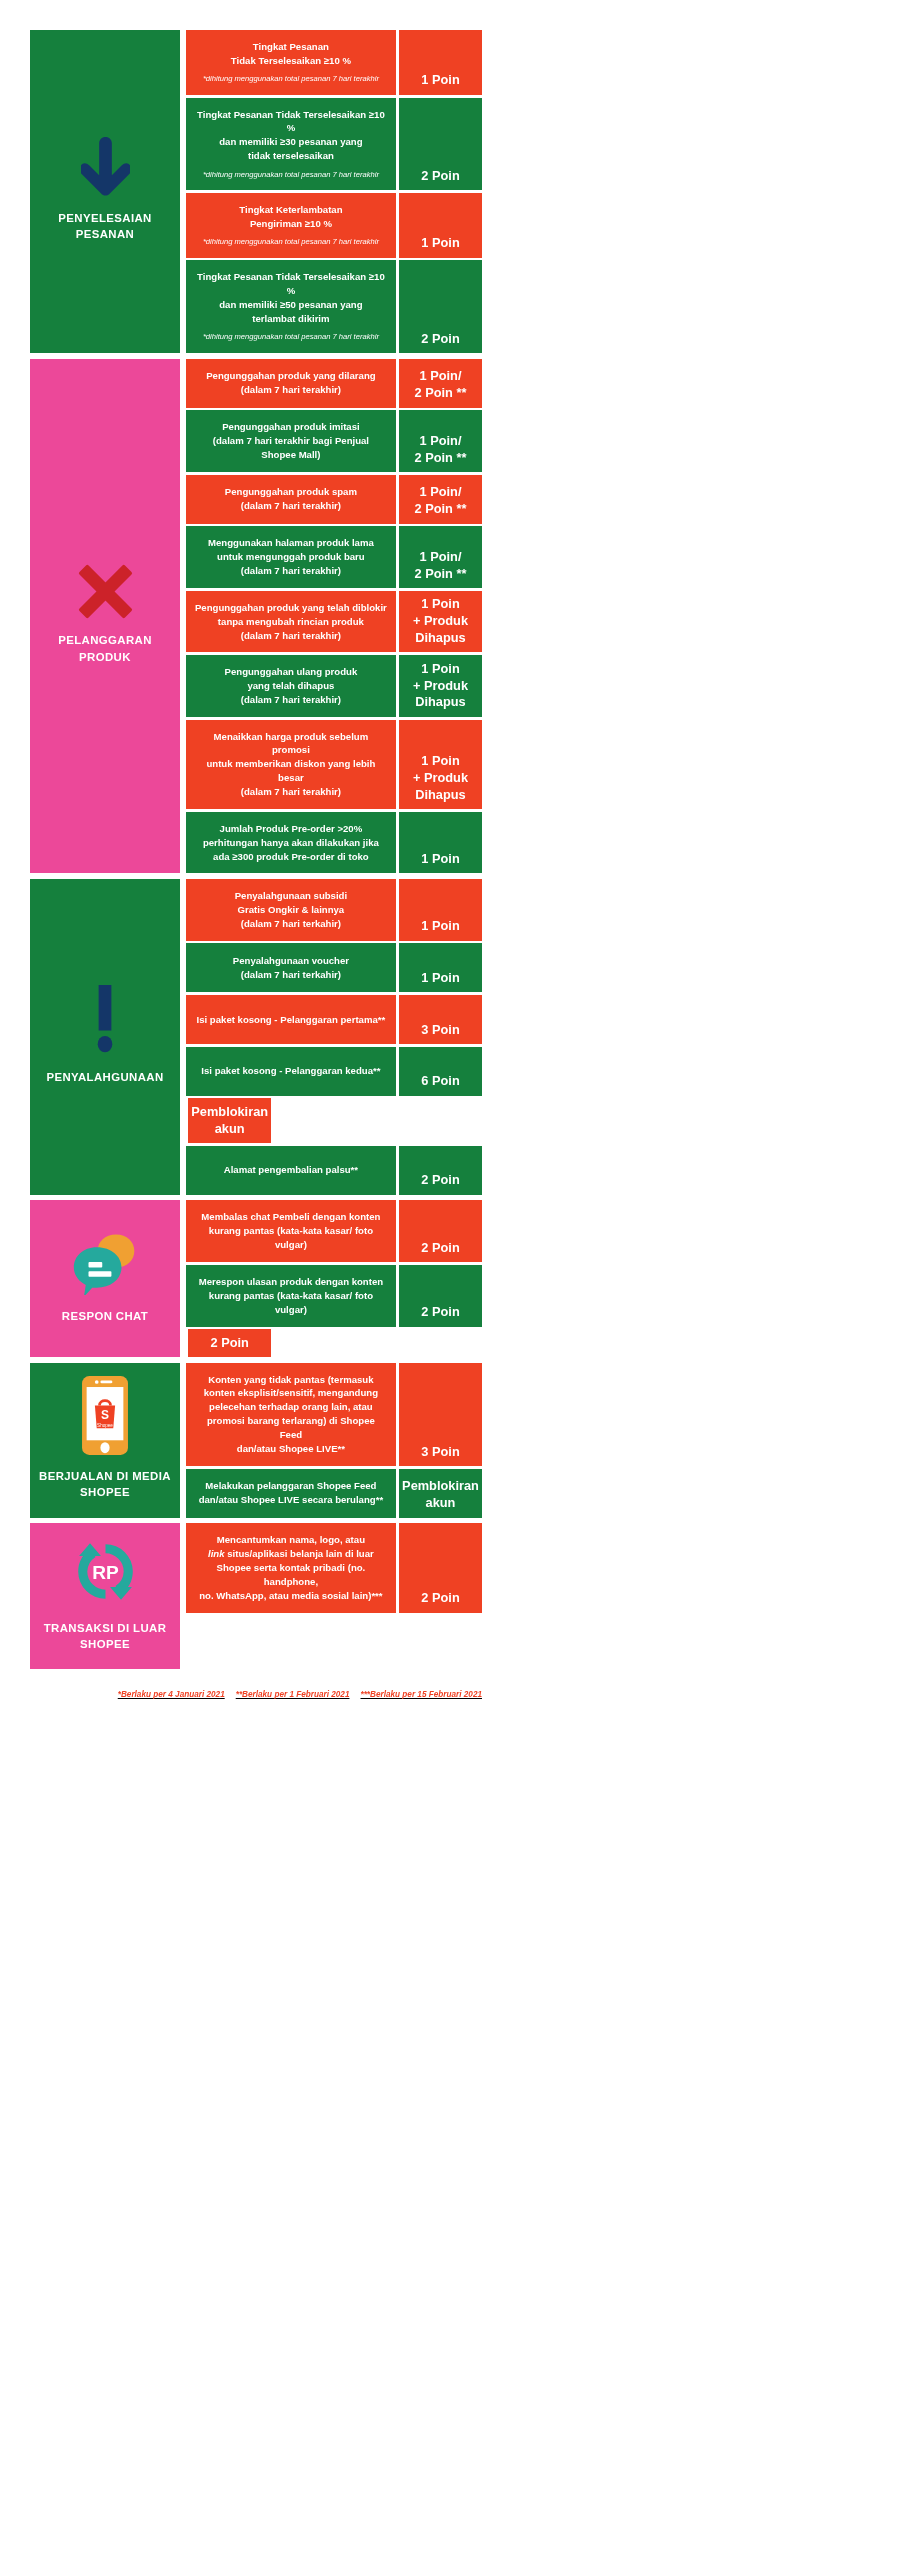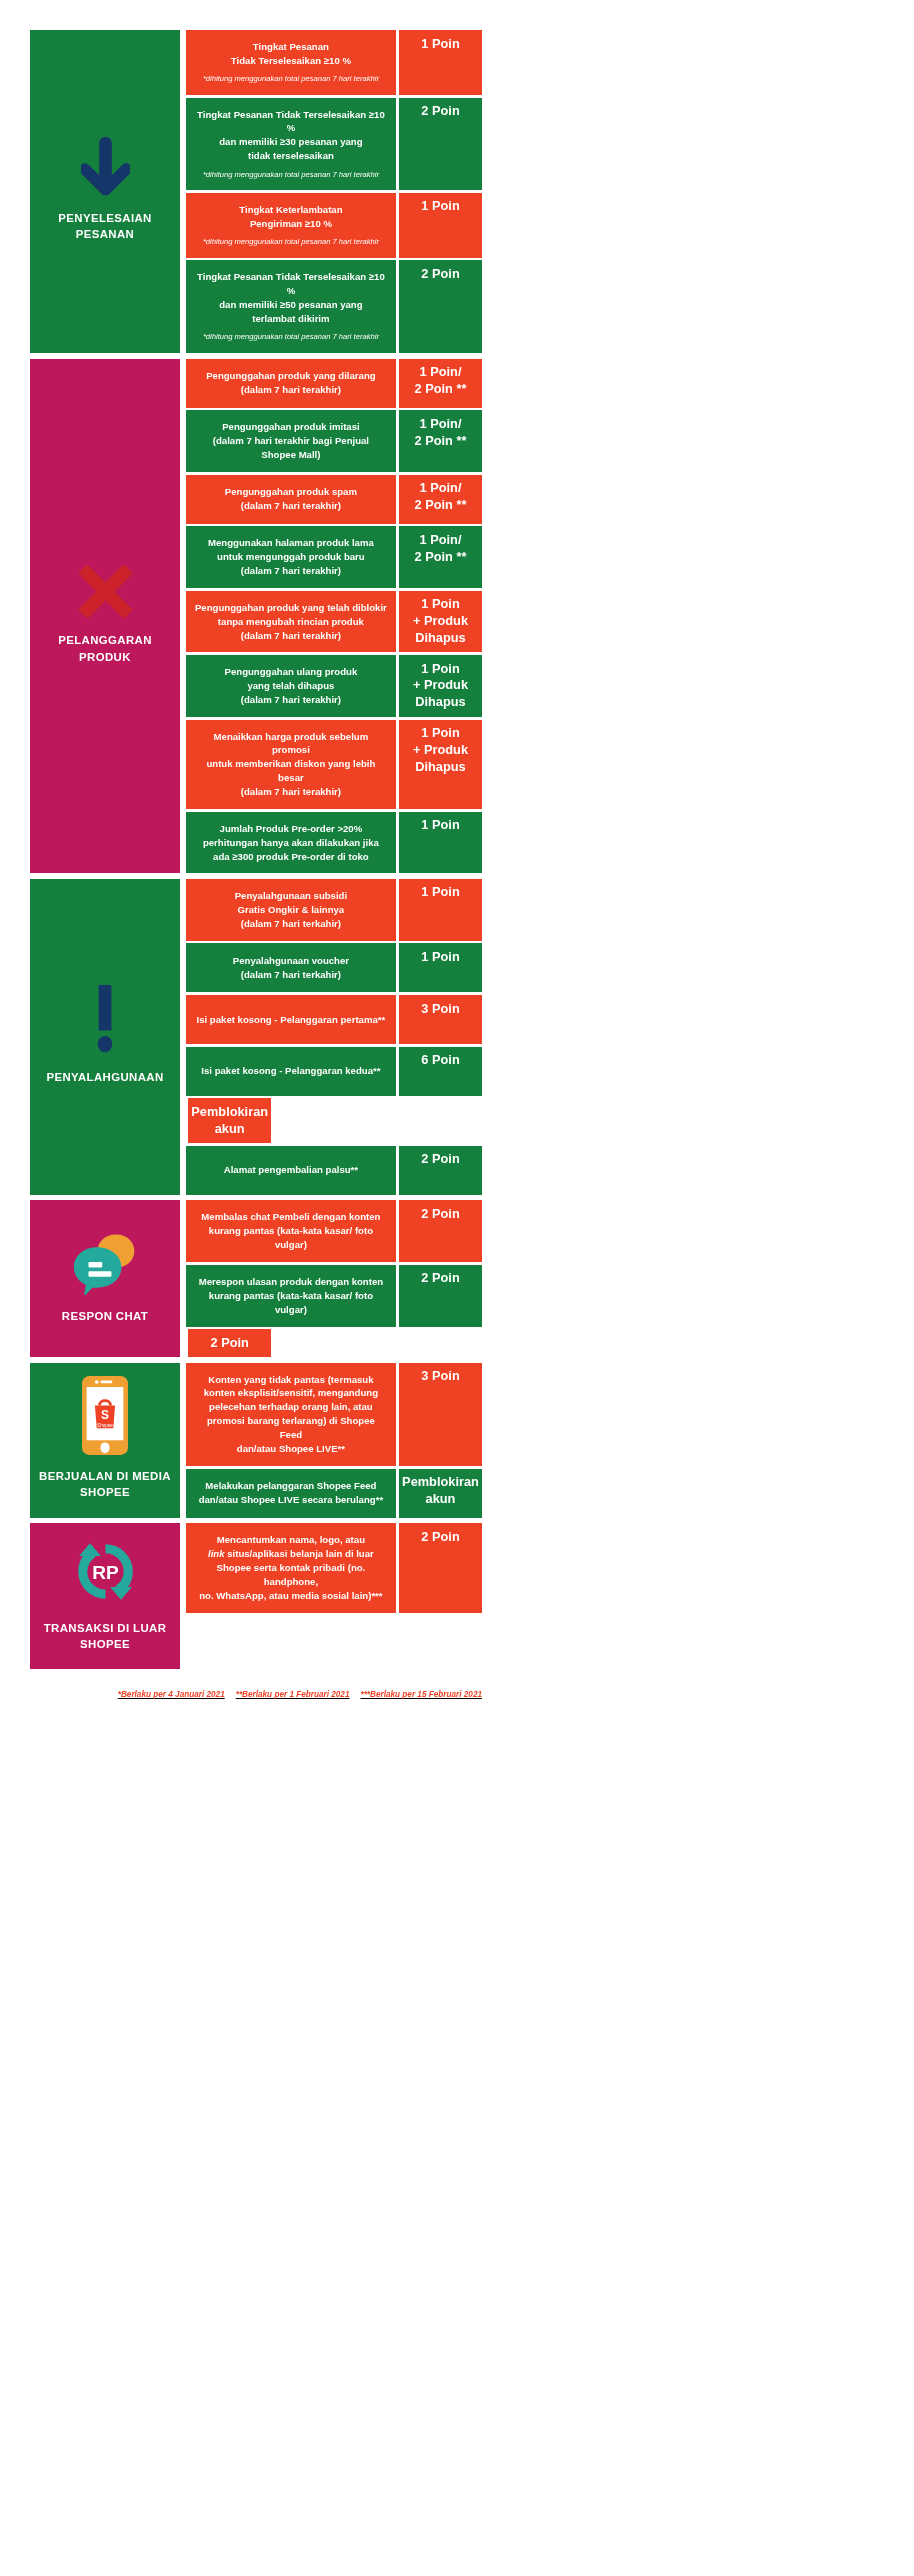--- a/index.html
+++ b/index.html
@@ -36,21 +36,21 @@
   .cat {
     width: 150px;
     flex: 0 0 150px;
     display: flex;
     flex-direction: column;
     align-items: center;
     justify-content: center;
     padding: 12.8px 5.5px 16.5px 5.5px;
   }
   .cat.red  { background: #15803d; }
-  .cat.navy { background: #be185d; }
+  .cat.navy { background: #ec4899; }
 
   .cat-icon {
     display: flex;
     align-items: center;
     justify-content: center;
     margin-bottom: 12.8px;
   }
   .cat-label {
     color: #ffffff;
     font-weight: bold;
@@ -100,21 +100,21 @@
     line-height: 1.4;
     margin-top: 6.4px;
   }
   .desc .main em { font-style: italic; }
 
   .pts {
     width: 83px;
     flex: 0 0 83px;
     margin-left: 2.7px;
     display: flex;
-    align-items: flex-start;
+    align-items: flex-end;
     justify-content: center;
     text-align: center;
     padding: 5.5px 3.7px;
   }
   .pts span {
     color: #ffffff;
     font-size: 12.8px;
     font-weight: bold;
     line-height: 1.32;
   }

